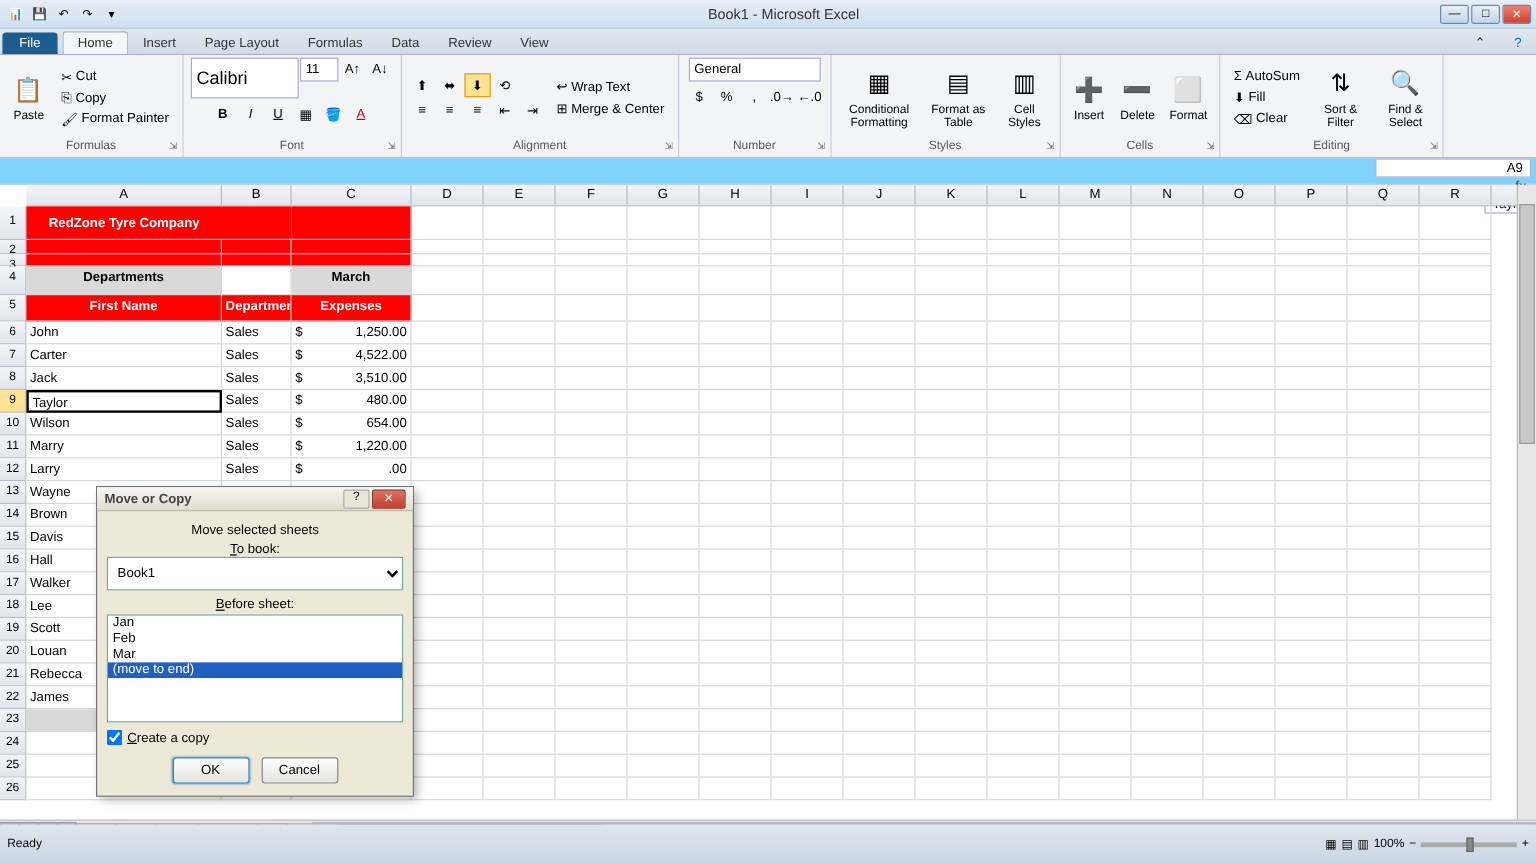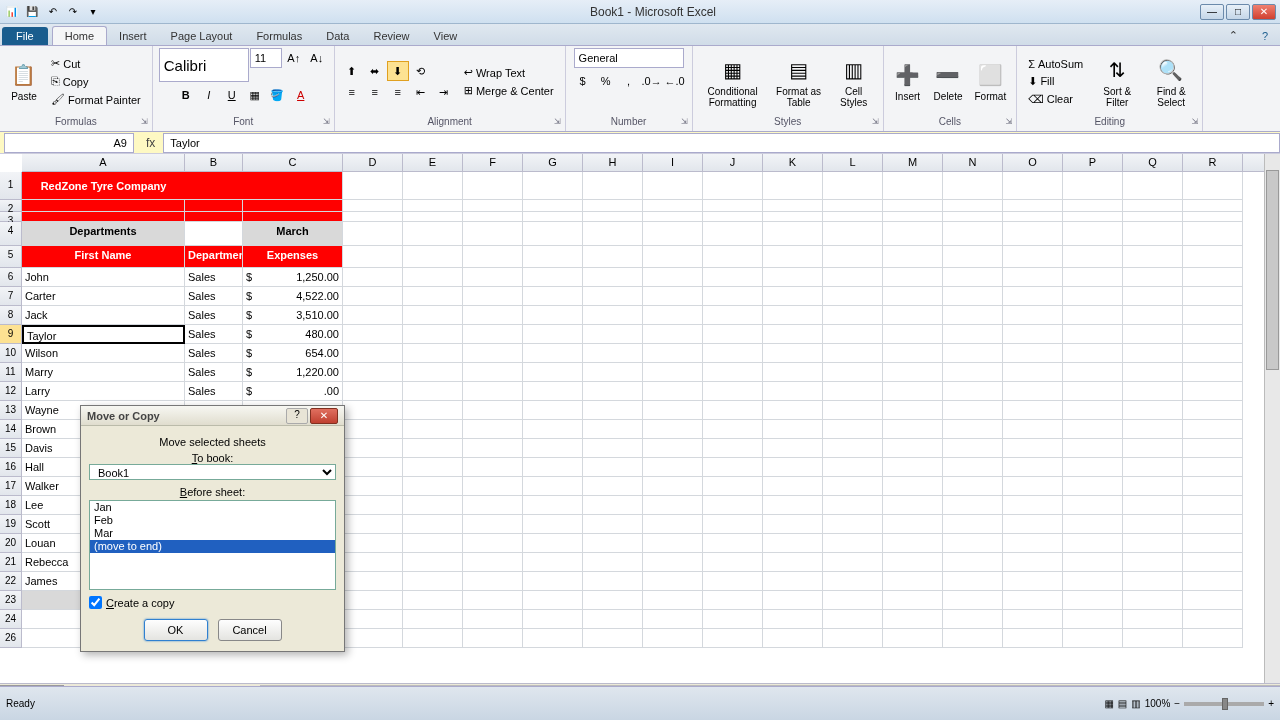--- a/index.html
+++ b/index.html
@@ -31,21 +31,21 @@
 .big-btn .ico { width: 28px; height: 28px; display: flex; align-items: center; justify-content: center; font-size: 20px; }
 .stack { display: flex; flex-direction: column; gap: 1px; }
 .font-name { width: 90px; height: 20px; font-size: 15px; border: 1px solid #aac; padding: 16px 4px; background: #fff; }
 .font-size { width: 32px; height: 20px; font-size: 11px; border: 1px solid #aac; padding: 1px 4px; background: #fff; }
 .mini-row { display: flex; gap: 1px; }
 .mini-btn { width: 22px; height: 20px; border: 1px solid transparent; font-size: 11px; display: flex; align-items: center; justify-content: center; }
 .mini-btn.sel { background: #fde292; border: 1px solid #e0a020; }
 .num-fmt { width: 110px; height: 20px; border: 1px solid #aac; font-size: 11px; padding: 1px 4px; background: #fff; }
 
 
-.fbar { height: 22px; display: flex; border-bottom: 1px solid #ccd; align-items: center; background: #fef9c3; }
+.fbar { height: 22px; display: flex; border-bottom: 1px solid #ccd; align-items: flex-end; background: #7dd3fc; flex-direction: column; }
 .namebox { width: 130px; height: 20px; border: 1px solid #aac; margin: 0 4px; font-size: 11px; padding: 1px 6px; background: #fff; display: flex; align-items: center; justify-content: flex-end; }
 .fx { padding: 0 8px; font-size: 12px; color: #444; }
 .formula { flex: 1; border: 1px solid #aac; height: 20px; font-size: 11px; padding: 1px 6px; background: #fff; display: flex; align-items: center; }
 
 
 .grid-wrap { position: relative; overflow: hidden; }
 .colhdr { display: flex; height: 18px; background: linear-gradient(#f2f4f7,#e2e6ec); border-bottom: 1px solid #bbc; margin-left: 22px; }
 .colhdr div { border-right: 1px solid #bbc; font-size: 11px; text-align: center; line-height: 17px; }
 .rows { position: relative; }
 .row { display: flex; height: 19px; }
@@ -79,21 +79,21 @@
 .zoom { margin-left: auto; display: flex; gap: 4px; align-items: center; }
 
 
 .dialog { position: absolute; left: 80px; top: 405px; width: 265px; background: #ece9d8; border: 1px solid #777; box-shadow: 3px 3px 8px rgba(0,0,0,0.3); font-size: 11px; }
 .dlg-title { height: 20px; background: linear-gradient(#f7f7f2,#e0ddce); display: flex; align-items: center; padding: 0 6px; border-bottom: 1px solid #bba; }
 .dlg-title span:first-child { flex: 1; font-weight: bold; color: #444; }
 .dlg-x { width: 28px; height: 16px; background: linear-gradient(#e07060,#c04030); color: #fff; font-size: 10px; text-align: center; border: 1px solid #803020; border-radius: 2px; line-height: 13px; }
 .dlg-help { width: 22px; height: 16px; background: #e8e4d6; border: 1px solid #aaa; text-align: center; font-size: 10px; margin-right: 2px; border-radius: 2px; }
 .dlg-body { padding: 6px 8px 10px 8px; }
 .dlg-body label { display: block; margin-top: 4px; text-align: center; }
-.dlg-combo { width: 100%; height: 16px; border: 1px solid #7a9; font-size: 11px; padding: 1px 4px; background: #fff; }
+.dlg-combo { width: 100%; height: 28px; border: 1px solid #7a9; font-size: 11px; padding: 1px 4px; background: #fff; }
 .dlg-list { width: 100%; height: 90px; border: 1px solid #7a9; background: #fff; margin-top: 2px; overflow: auto; }
 .dlg-list div { padding: 0 4px; font-size: 11px; line-height: 13px; }
 .dlg-list .sel { background: #2060c0; color: #fff; }
 .dlg-chk { margin-top: 6px; display: flex; align-items: flex-end; gap: 4px; }
 .dlg-btns { display: flex; justify-content: center; gap: 10px; margin-top: 10px; }
 .dlg-btn { width: 64px; height: 22px; border: 1px solid #888; background: linear-gradient(#fefefe,#e4e4e0); font-size: 11px; border-radius: 3px; }
 .dlg-btn.focus { border: 1px solid #3080d0; box-shadow: 0 0 2px #3080d0; }
 
 .vscroll { position: absolute; right: 0; top: 154px; bottom: 37px; width: 16px; background: #e8e8e8; border-left: 1px solid #bbb; }
 .vscroll .thumb { position: absolute; top: 16px; height: 200px; left: 1px; right: 1px; background: #c8c8c8; border: 1px solid #999; }
@@ -816,20 +816,41 @@
         <div class="cell cK "></div>
         <div class="cell cL "></div>
         <div class="cell cM "></div>
         <div class="cell cN "></div>
         <div class="cell cO "></div>
         <div class="cell cP "></div>
         <div class="cell cQ "></div>
         <div class="cell cR "></div>
       </div>
       <div class="row ">
+        <div class="rh">25</div>
+        <div class="cell cA "></div>
+        <div class="cell cB "></div>
+        <div class="cell cC "></div>
+        <div class="cell cD "></div>
+        <div class="cell cE "></div>
+        <div class="cell cF "></div>
+        <div class="cell cG "></div>
+        <div class="cell cH "></div>
+        <div class="cell cI "></div>
+        <div class="cell cJ "></div>
+        <div class="cell cK "></div>
+        <div class="cell cL "></div>
+        <div class="cell cM "></div>
+        <div class="cell cN "></div>
+        <div class="cell cO "></div>
+        <div class="cell cP "></div>
+        <div class="cell cQ "></div>
+        <div class="cell cR "></div>
+      </div>
+      <div class="row ">
         <div class="rh">26</div>
         <div class="cell cA "></div>
         <div class="cell cB "></div>
         <div class="cell cC "></div>
         <div class="cell cD "></div>
         <div class="cell cE "></div>
         <div class="cell cF "></div>
         <div class="cell cG "></div>
         <div class="cell cH "></div>
         <div class="cell cI "></div>

